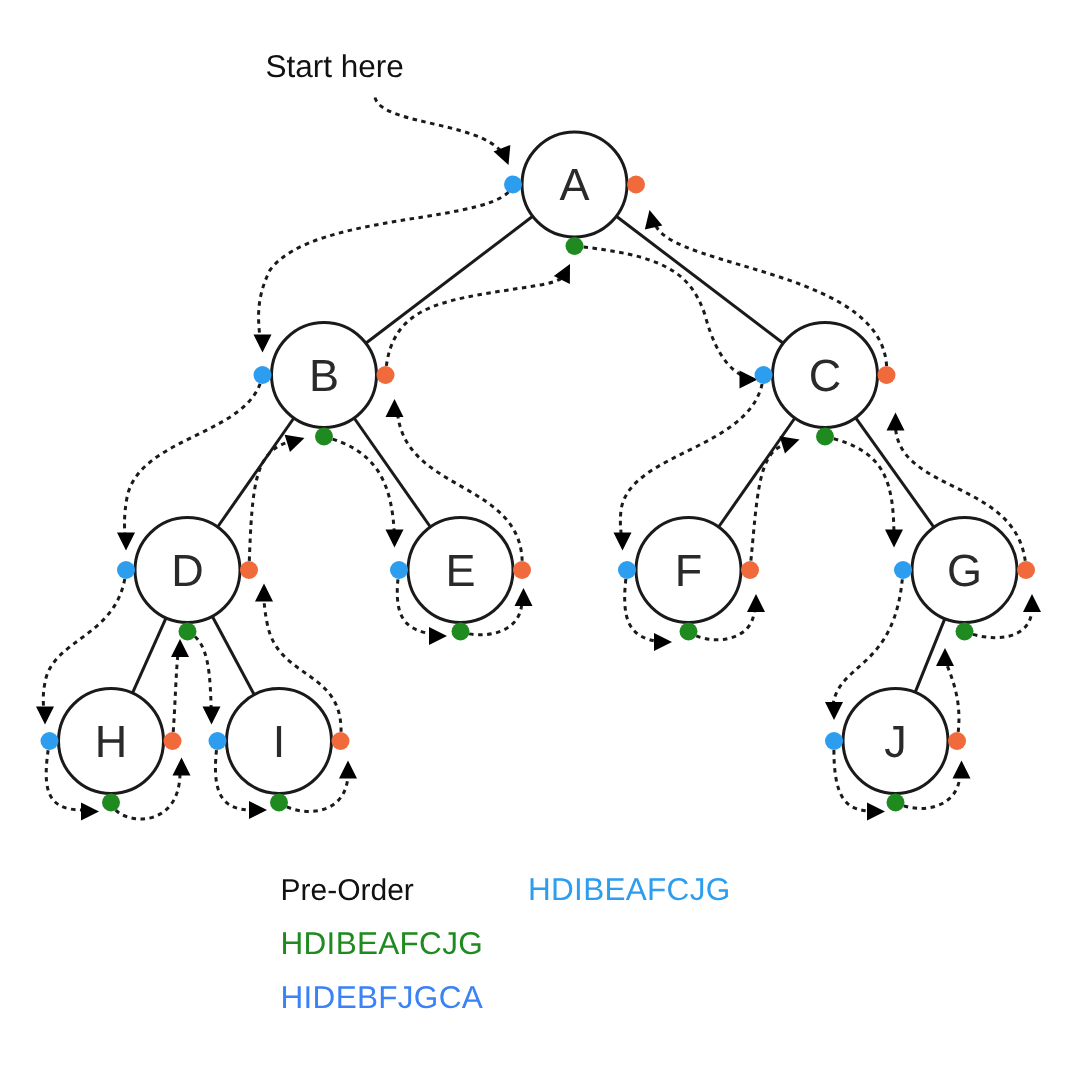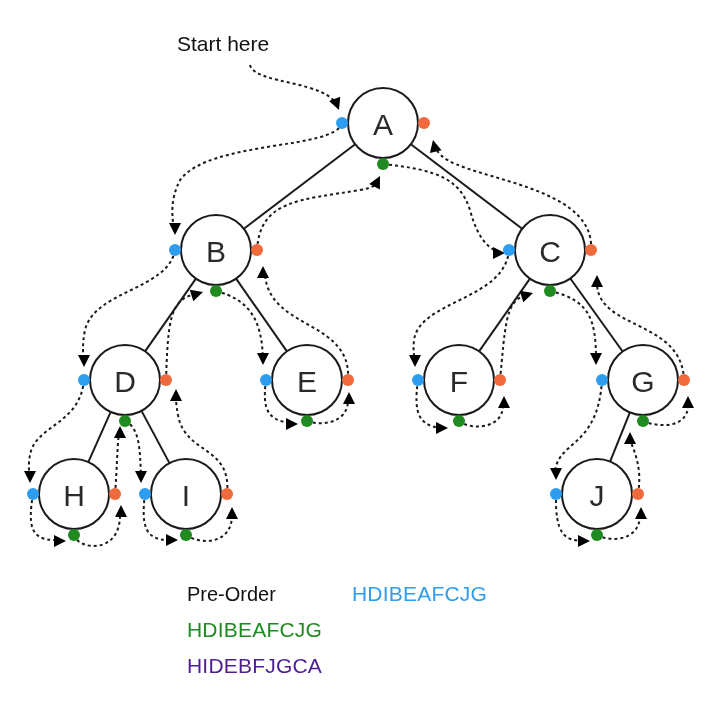--- a/index.html
+++ b/index.html
@@ -172,15 +172,15 @@
 
 <div class="legend">
   <div class="legend-row">
     <span class="legend-name">Pre-Order</span>
     <span class="legend-seq" style="color:#2d9df0">HDIBEAFCJG</span>
   </div>
   <div class="legend-row">
     <span class="legend-seq" style="color:#1f8a1f">HDIBEAFCJG</span>
   </div>
   <div class="legend-row">
-    <span class="legend-seq" style="color:#4c1d95">HIDEBFJGCA</span>
+    <span class="legend-seq" style="color:#3b82f6">HIDEBFJGCA</span>
   </div>
 </div>
 
 </body></html>

